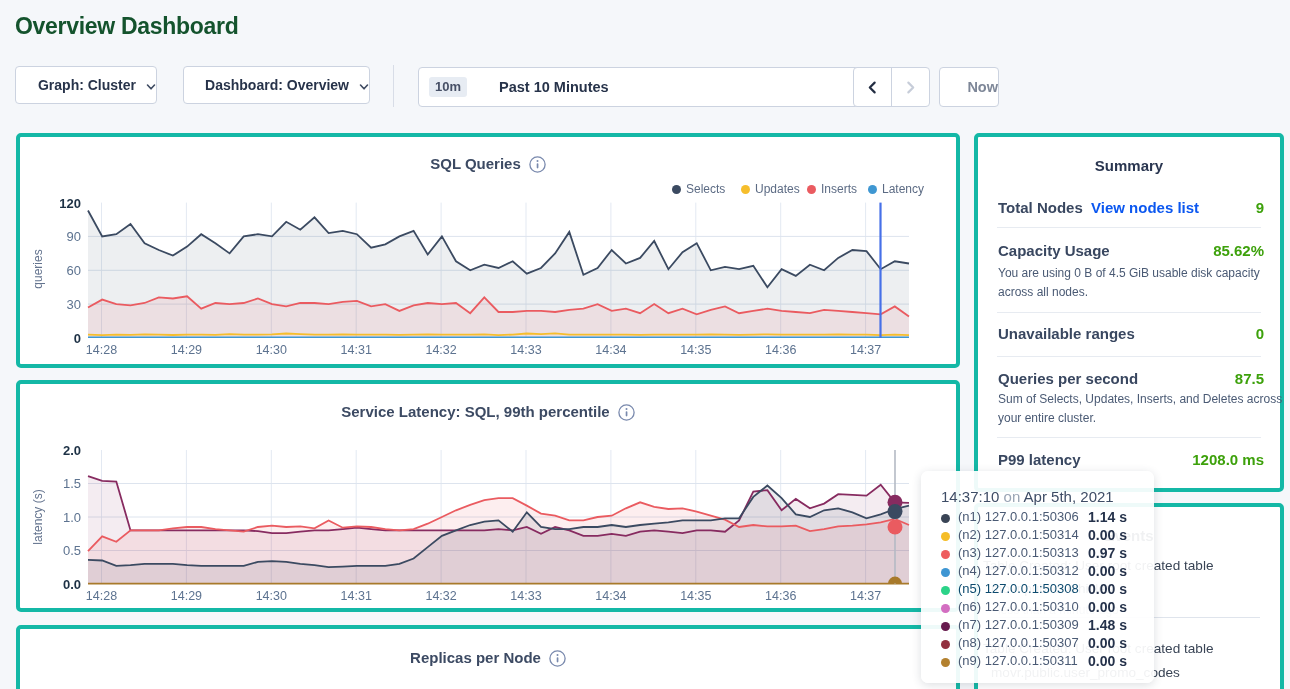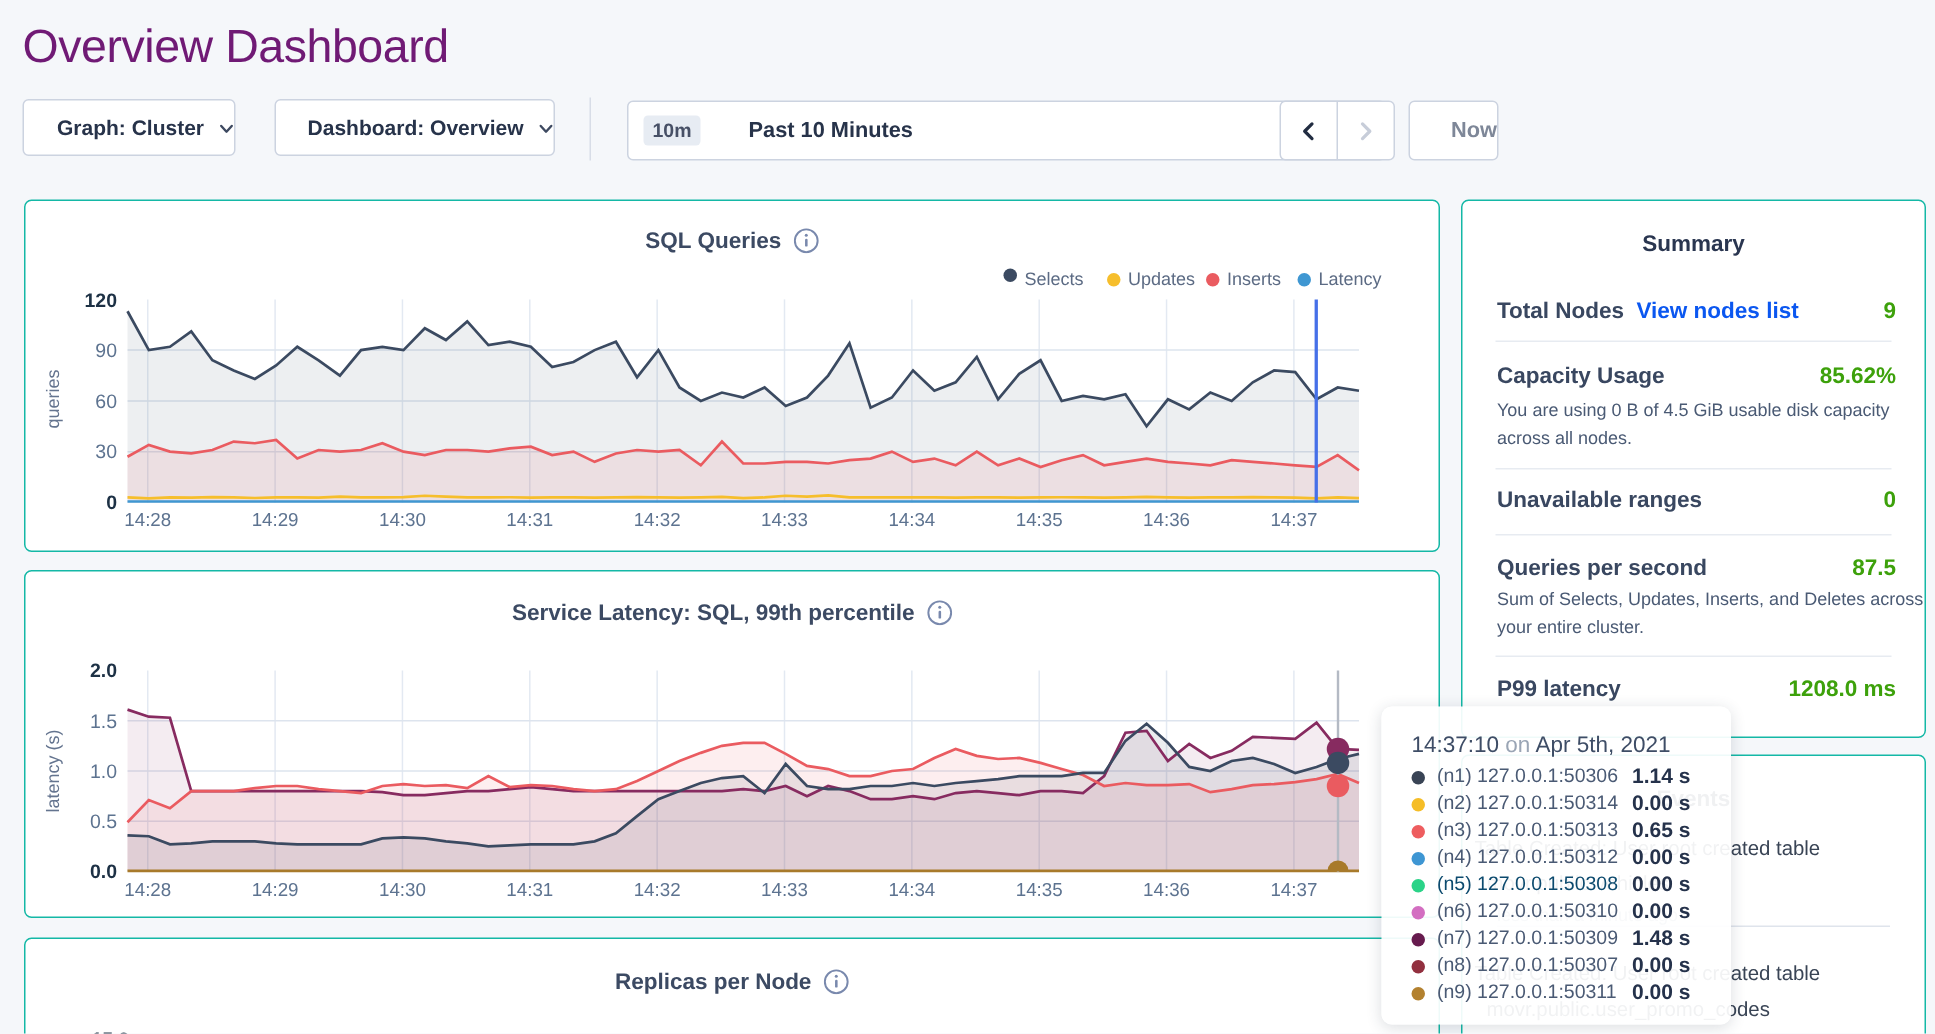--- a/index.html
+++ b/index.html
@@ -1,28 +1,28 @@
 <!DOCTYPE html>
 <html><head><meta charset="utf-8">
 <style>
 *{margin:0;padding:0;box-sizing:border-box}
 html,body{width:1290px;height:689px;background:#f5f7fa;font-family:"Liberation Sans",sans-serif;position:relative;overflow:hidden}
-.card{position:absolute;background:#fff;border:1px solid #14b8a6;border-radius:5px}
+.card{position:absolute;background:#fff;border:4px solid #14b8a6;border-radius:5px}
 .btn{position:absolute;background:#fff;border:1px solid #ccd3e0;border-radius:4px;display:flex;align-items:center;justify-content:flex-end}
 .ctitle{position:absolute;left:0;width:100%;text-align:center;font-size:15px;font-weight:bold;color:#3c4a63}
 
 .srow{position:absolute;left:998px;width:266px;height:20px}
 .srow .k{position:absolute;left:0;top:0;font-size:15px;font-weight:bold;color:#394760}
 .srow .v{position:absolute;right:0;top:0;font-size:15px;font-weight:bold;color:#3da10b}
 .sdesc{position:absolute;left:998px;width:300px;font-size:12px;color:#4a5a74;line-height:18.5px}
 .sdiv{position:absolute;left:997px;width:264px;height:1px;background:#e7ebf1}
 
 </style></head>
 <body>
-<div style="position:absolute;left:15px;top:13px;font-size:31px;font-weight:400;letter-spacing:-0.3px;color:#701a75">Overview Dashboard</div>
+<div style="position:absolute;left:15px;top:13px;font-size:23px;font-weight:700;letter-spacing:-0.3px;color:#14532d">Overview Dashboard</div>
 
 <div class="btn" style="left:15px;top:66px;width:142px;height:38px">
     <span style="font-size:14px;font-weight:bold;color:#27334a">Graph: Cluster</span>
     <span style="margin-left:10px;margin-top:3px"><svg width="10" height="10" viewBox="0 0 10 10">
         <path d="M1.5 3 L5 6.8 L8.5 3" fill="none" stroke="#3e4a61" stroke-width="1.6" stroke-linecap="round" stroke-linejoin="round"></path>
       </svg></span>
   </div>
 <div class="btn" style="left:183px;top:66px;width:187px;height:38px">
     <span style="font-size:14px;font-weight:bold;color:#27334a">Dashboard: Overview</span>
     <span style="margin-left:10px;margin-top:3px"><svg width="10" height="10" viewBox="0 0 10 10">
@@ -52,21 +52,21 @@
 <div class="btn" style="left:939px;top:67px;width:60px;height:40px">
     <span style="font-size:14.5px;font-weight:bold;color:#7e8798">Now</span>
   </div>
 
 <div class="card" style="left:16px;top:133px;width:944px;height:235px">
   <div class="ctitle" style="top:18px">SQL Queries<svg width="17" height="17" viewBox="0 0 17 17" style="vertical-align:-3.5px;margin-left:8px">
         <circle cx="8.5" cy="8.5" r="7.6" fill="none" stroke="#7989ad" stroke-width="1.3"></circle>
         <rect x="7.7" y="7.2" width="1.7" height="5.2" rx="0.8" fill="#7989ad"></rect>
         <circle cx="8.5" cy="4.9" r="1" fill="#7989ad"></circle>
       </svg></div>
-<div style="position:absolute;left:652px;top:45px;display:flex;">
+<div style="position:absolute;left:652px;top:45px;display:flex;align-items:center">
       <span style="width:9px;height:9px;border-radius:50%;background:#3b4a61;display:inline-block;margin-right:5px"></span>
       <span style="font-size:12px;color:#5c6b84">Selects</span>
     </div>
     <div style="position:absolute;left:721px;top:45px;display:flex;align-items:center">
       <span style="width:9px;height:9px;border-radius:50%;background:#f6be2c;display:inline-block;margin-right:5px"></span>
       <span style="font-size:12px;color:#5c6b84">Updates</span>
     </div>
     <div style="position:absolute;left:787px;top:45px;display:flex;align-items:center">
       <span style="width:9px;height:9px;border-radius:50%;background:#ea5b60;display:inline-block;margin-right:5px"></span>
       <span style="font-size:12px;color:#5c6b84">Inserts</span>
@@ -225,21 +225,21 @@
       <span style="position:absolute;left:147px;top:0px;font-size:14px;font-weight:bold;color:#25324b">1.14 s</span>
     </div>
     <div style="position:absolute;left:941px;top:527px;width:205px;height:18px">
       <span style="position:absolute;left:0;top:5px;width:9px;height:9px;border-radius:50%;background:#f5bd27"></span>
       <span style="position:absolute;left:17px;top:0;font-size:13px;color:#4a5a74">(n2) 127.0.0.1:50314</span>
       <span style="position:absolute;left:147px;top:0px;font-size:14px;font-weight:bold;color:#25324b">0.00 s</span>
     </div>
     <div style="position:absolute;left:941px;top:545px;width:205px;height:18px">
       <span style="position:absolute;left:0;top:5px;width:9px;height:9px;border-radius:50%;background:#ee5d5f"></span>
       <span style="position:absolute;left:17px;top:0;font-size:13px;color:#4a5a74">(n3) 127.0.0.1:50313</span>
-      <span style="position:absolute;left:147px;top:0px;font-size:14px;font-weight:bold;color:#25324b">0.65 s</span>
+      <span style="position:absolute;left:147px;top:0px;font-size:14px;font-weight:bold;color:#25324b">0.97 s</span>
     </div>
     <div style="position:absolute;left:941px;top:563px;width:205px;height:18px">
       <span style="position:absolute;left:0;top:5px;width:9px;height:9px;border-radius:50%;background:#3e96d3"></span>
       <span style="position:absolute;left:17px;top:0;font-size:13px;color:#4a5a74">(n4) 127.0.0.1:50312</span>
       <span style="position:absolute;left:147px;top:0px;font-size:14px;font-weight:bold;color:#25324b">0.00 s</span>
     </div>
     <div style="position:absolute;left:941px;top:581px;width:205px;height:18px">
       <span style="position:absolute;left:0;top:5px;width:9px;height:9px;border-radius:50%;background:#2bd388"></span>
       <span style="position:absolute;left:17px;top:0;font-size:13px;color:#0c4a6e">(n5) 127.0.0.1:50308</span>
       <span style="position:absolute;left:147px;top:0px;font-size:14px;font-weight:bold;color:#25324b">0.00 s</span>

